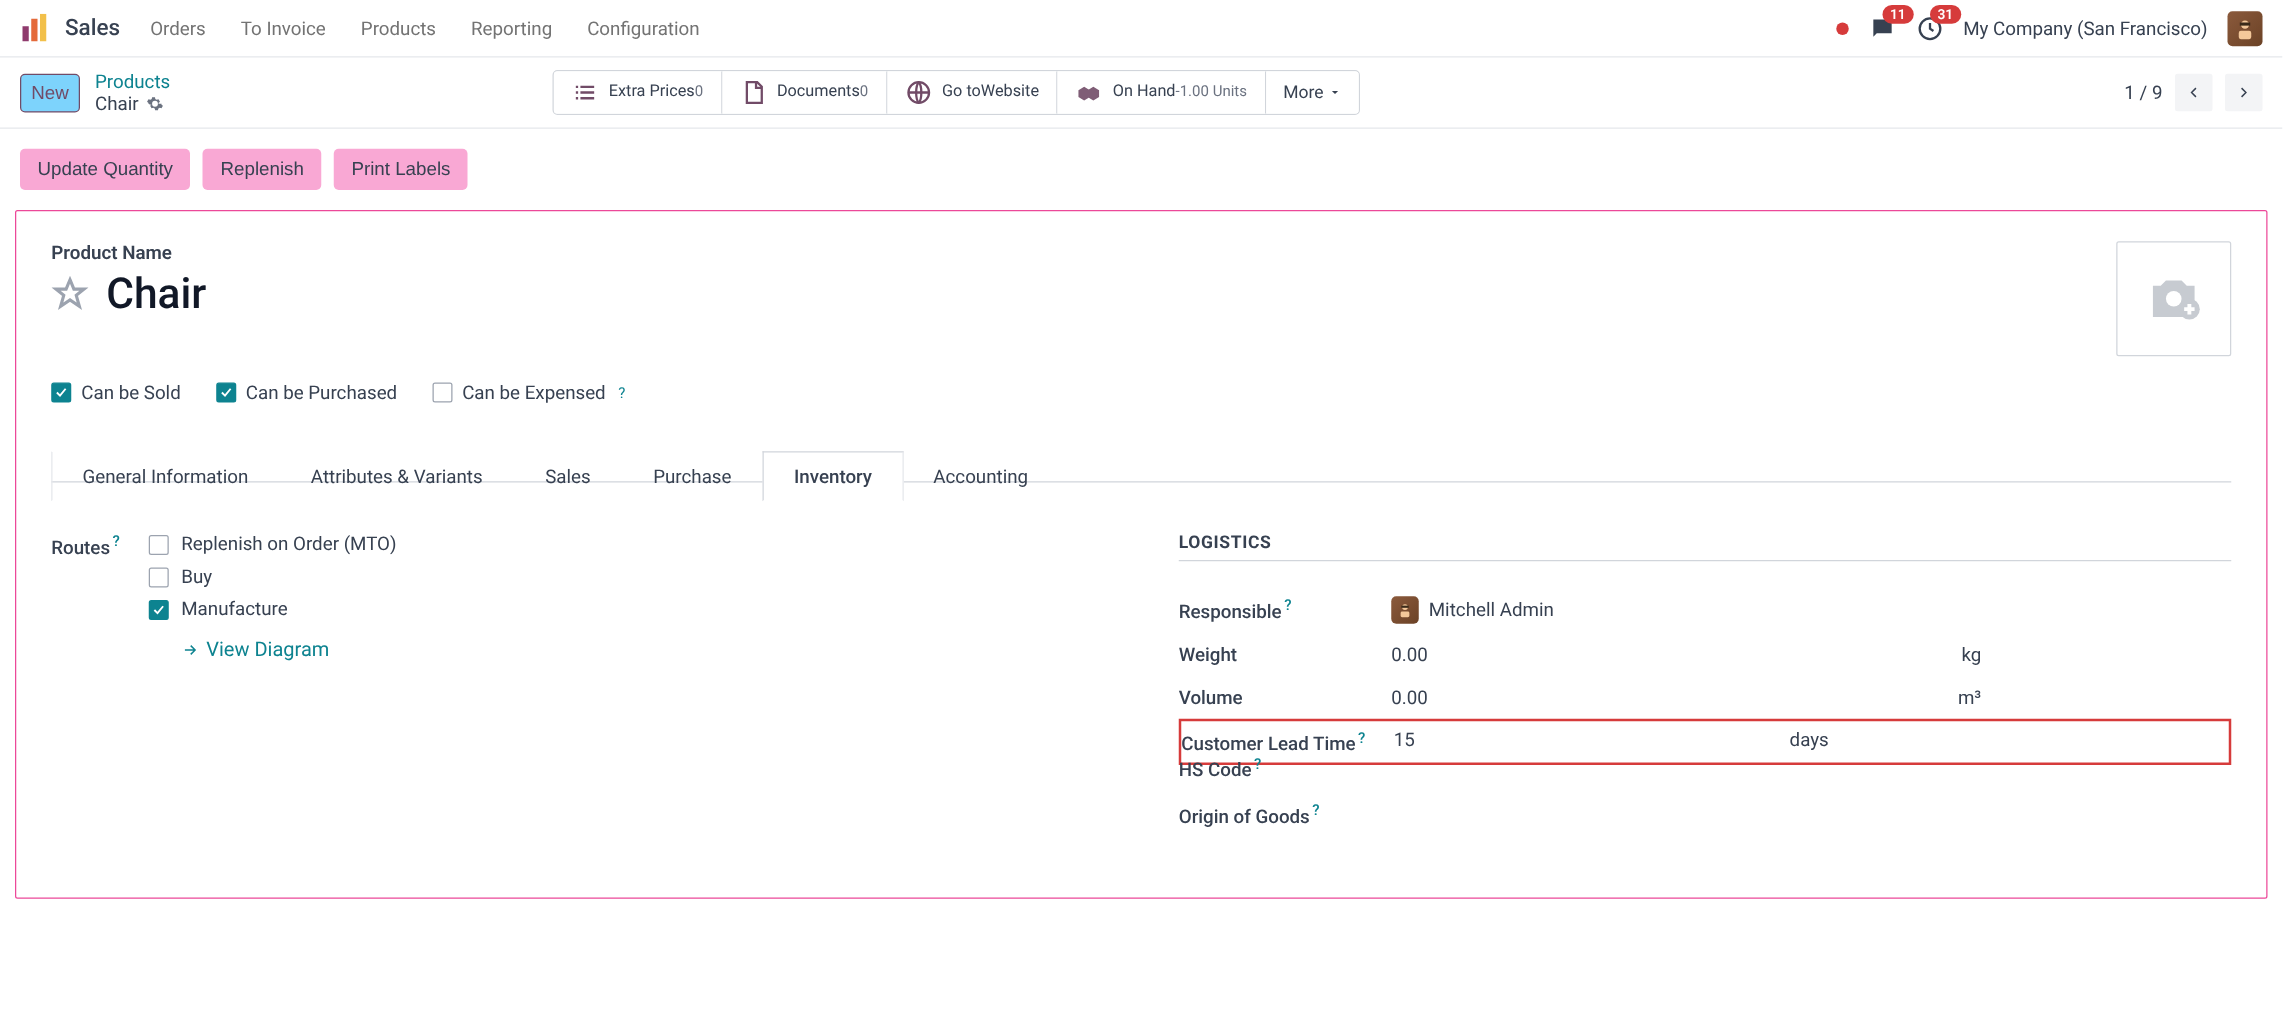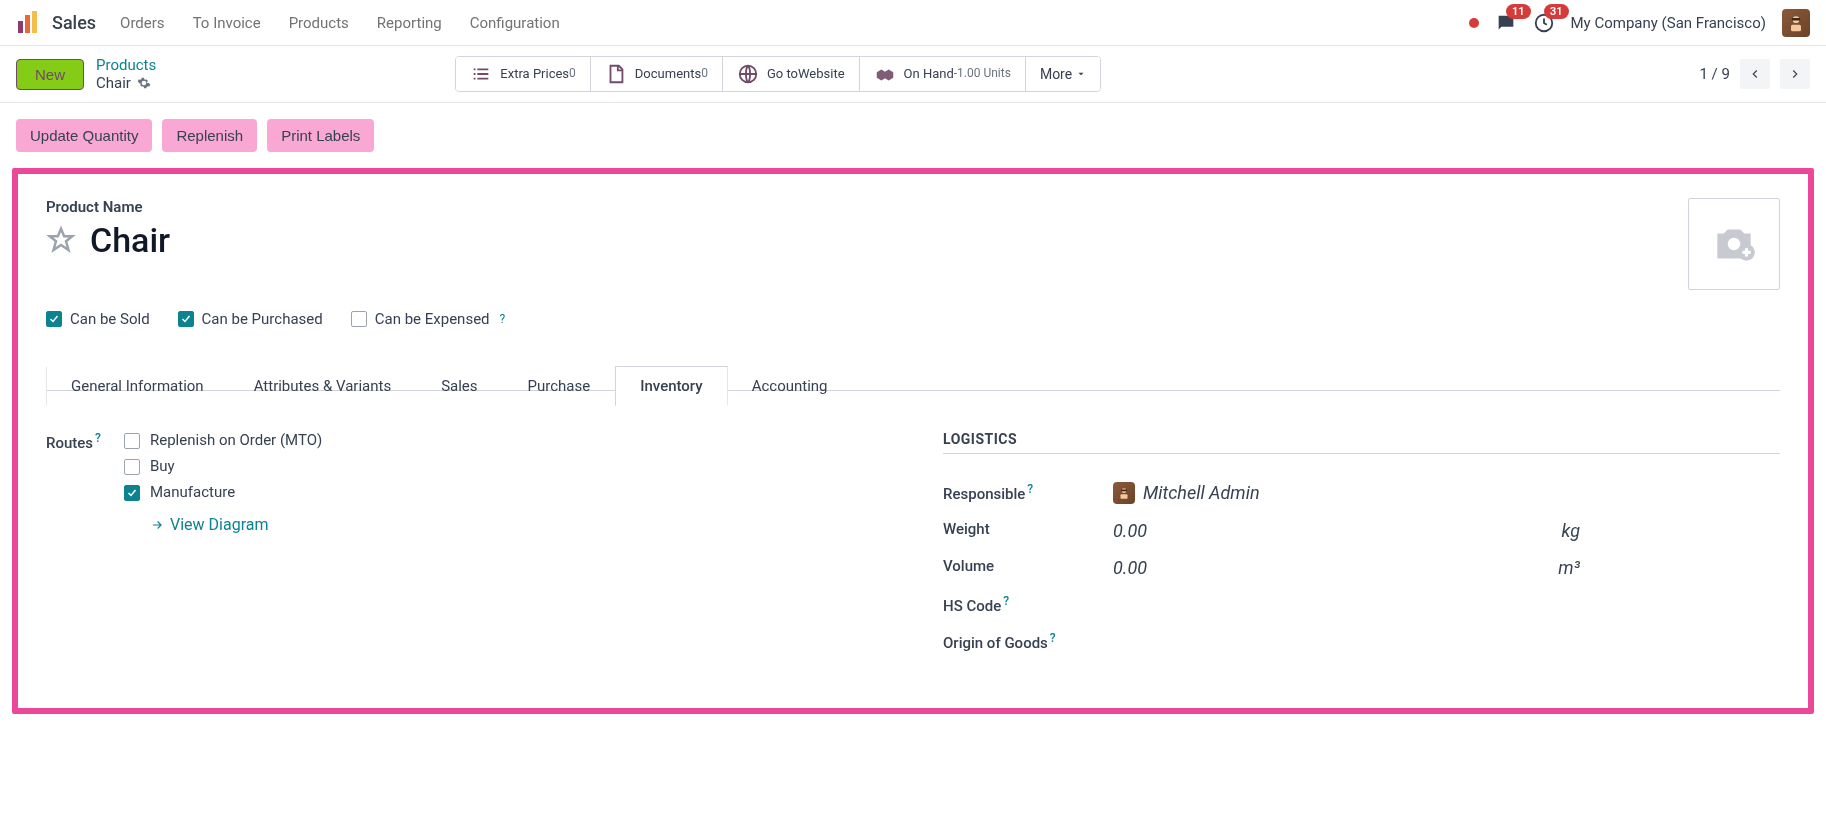--- a/index.html
+++ b/index.html
@@ -14,21 +14,21 @@
   .topnav-right { margin-left: auto; display: flex; align-items: center; gap: 16px; }
   .red-dot { width: 10px; height: 10px; background: #d63b3b; border-radius: 50%; }
   .icon-badge { position: relative; display: flex; align-items: center; }
   .badge { position: absolute; top: -8px; right: -14px; background: #d63b3b; color: #fff; font-size: 11px; font-weight: 600; border-radius: 10px; padding: 1px 6px; min-width: 18px; text-align: center; }
   .company-name { font-size: 15px; color: #374151; }
   .avatar { width: 28px; height: 28px; border-radius: 4px; background: linear-gradient(135deg,#8b5a3c,#6b4226); display:flex; align-items:center; justify-content:center; }
   .avatar-sm { width: 22px; height: 22px; }
   
   
   .control-panel { display: flex; align-items: center; padding: 10px 16px; border-bottom: 1px solid #e5e7eb; }
-  .new-btn { border: 1px solid #714b67; color: #714b67; background: #84cc16; padding: 6px 18px; font-size: 15px; border-radius: 4px; cursor: pointer; margin-right: 12px; }
+  .new-btn { border: 1px solid #714b67; color: #714b67; background: #7dd3fc; padding: 6px 8px; font-size: 15px; border-radius: 4px; cursor: pointer; margin-right: 12px; }
   .breadcrumb { display: flex; flex-direction: column; line-height: 1.2; }
   .breadcrumb-parent { color: #0d8390; font-size: 15px; cursor: pointer; }
   .breadcrumb-current { color: #374151; font-size: 15px; display: flex; align-items: center; gap: 6px; }
   
   .stat-buttons { display: flex; margin-left: auto; margin-right: auto; border: 1px solid #d1d5db; border-radius: 4px; overflow: hidden; }
   .stat-btn { display: flex; align-items: center; gap: 8px; padding: 6px 14px; border-right: 1px solid #d1d5db; cursor: pointer; background:#fff; }
   .stat-btn:last-child { border-right: none; }
   .stat-btn .stat-icon { color: #714b67; }
   .stat-text { display: flex; flex-direction: row; line-height: 1.15; font-size: 13px; }
   .stat-label { color: #374151; }
@@ -37,21 +37,21 @@
   
   .pager { margin-left: auto; display: flex; align-items: center; gap: 10px; }
   .pager-text { font-size: 15px; color: #374151; }
   .pager-btn { width: 30px; height: 30px; background: #f3f4f6; display: flex; align-items: center; justify-content: center; cursor: pointer; border-radius:2px;}
   
   
   .action-bar { display: flex; gap: 10px; padding: 16px 16px 0 16px; }
   .action-btn { background: #f9a8d4; border: none; padding: 8px 14px; font-size: 15px; color: #374151; border-radius: 4px; cursor: pointer; }
   
   
-  .sheet { margin: 16px 12px; border: 6px solid #ec4899; border-radius: 2px; padding: 24px 28px 40px 28px; position: relative; background:#fff;}
+  .sheet { margin: 16px 12px; border: 1px solid #ec4899; border-radius: 2px; padding: 24px 28px 40px 28px; position: relative; background:#fff;}
   .product-header { display: flex; justify-content: space-between; align-items: flex-start; }
   .product-header-left {}
   .product-name-label { font-size: 15px; font-weight: 600; color: #374151; margin-bottom: 4px; }
   .product-name-row { display: flex; align-items: center; gap: 14px; }
   .star { width: 30px; height: 30px; color: #9ca3af; }
   .product-name { font-size: 34px; font-weight: 500; color: #111827; }
   .image-placeholder { width: 92px; height: 92px; border: 1px solid #d1d5db; display: flex; align-items: center; justify-content: center; color: #9ca3af; border-radius:2px;}
   
   .checks { display: flex; gap: 28px; margin-top: 20px; align-items: flex-end; }
   .check-item { display: flex; align-items: center; gap: 8px; font-size: 15px; }
@@ -71,21 +71,21 @@
   .tabs .tab.active + .tab { border-left: none; }
   .tabs .tab:first-child { border-left: 1px solid #e5e7eb; }
   
   
   .tab-content { display: flex; gap: 60px; padding-top: 40px; }
   .col { flex: 1; }
   .section-title { font-size: 14px; font-weight: 700; letter-spacing: 0.5px; color: #374151; border-bottom: 1px solid #d1d5db; padding-bottom: 6px; margin-bottom: 28px; }
   
   .form-row { display: flex; align-items: flex-start; margin-bottom: 16px; }
   .form-label { width: 170px; font-size: 15px; font-weight: 500; color: #374151; flex-shrink:0;}
-  .form-value { font-size: 18px; color: #374151; flex:1; display:flex; gap:8px;font-style:italic;}
+  .form-value { font-size: 15px; color: #374151; flex:1; display:flex; align-items:center; gap:8px;}
   .route-list { display: flex; flex-direction: column; gap: 8px; padding-left:0px;}
   .route-item { display: flex; align-items: flex-end; gap: 10px; font-size: 15px; }
   .view-diagram { color: #0d8390; display: flex; align-items: center; gap: 6px; margin-top: 6px; margin-left: 26px; cursor:pointer; font-size:16px;}
   
   .highlight-red { border: 2px solid #d63b3b; padding: 6px 0; margin: -8px 0; }
   .unit-label { color: #374151; margin-left: auto; padding-right: 200px; }
   
   svg { display: block; }
 </style>
 </head>
@@ -325,20 +325,27 @@
       </div>
 
       <div class="form-row">
         <div class="form-label">Volume</div>
         <div class="form-value">
             <span>0.00</span>
             <span class="unit-label">m³</span>
           </div>
       </div>
 
+      <div class="form-row highlight-red">
+        <div class="form-label"><span>Customer Lead Time</span><span class="help-q">?</span></div>
+        <div class="form-value">
+            <span>15</span>
+            <span style="margin-left:auto; padding-right:320px;">days</span>
+          </div>
+      </div>
 
       <div class="form-row">
         <div class="form-label"><span>HS Code</span><span class="help-q">?</span></div>
         <div class="form-value"></div>
       </div>
 
       <div class="form-row">
         <div class="form-label"><span>Origin of Goods</span><span class="help-q">?</span></div>
         <div class="form-value"></div>
       </div>

